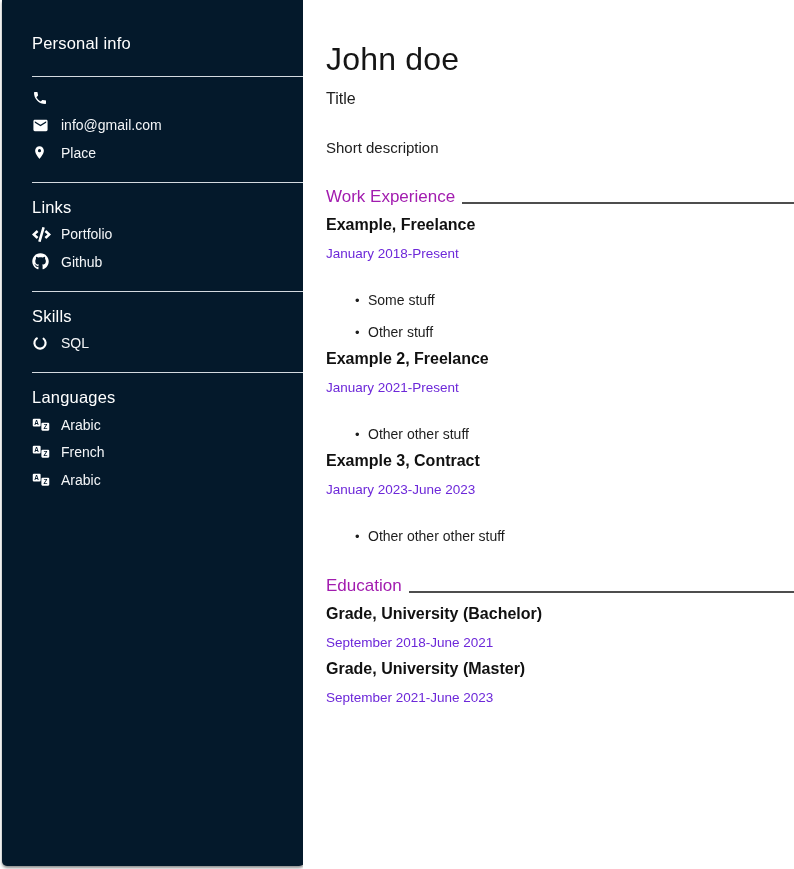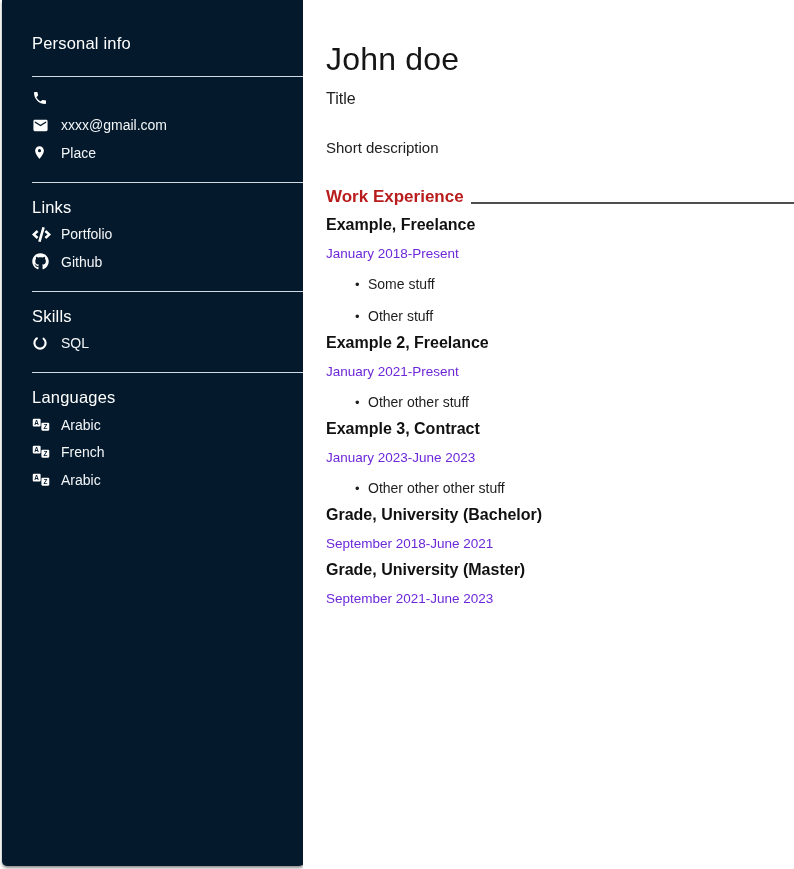--- a/index.html
+++ b/index.html
@@ -54,29 +54,29 @@
   .person-name{
     font-size:32px;font-weight:400;color:#151515;
     margin:0;line-height:31px;letter-spacing:.2px;
   }
   .person-title{font-size:16px;color:#202020;margin-top:15px;line-height:18px;}
   .person-description{font-size:15px;color:#202020;margin-top:31px;line-height:17px;}
 
   .section-head{
     display:flex;align-items:flex-end;margin-top:31px;
   }
-  .section-head-label{font-size:17px;font-weight:700;color:#b91c1c;line-height:20px;white-space:nowrap;}
+  .section-head-label{font-size:17px;font-weight:400;color:#a21caf;line-height:20px;white-space:nowrap;}
   .section-head .rule{flex:1;border-bottom:2px solid var(--main-rule);margin:0 0 3px 7px;}
 
   .entry-title{
     font-size:16px;font-weight:700;color:#111111;
     margin:8px 0 0;line-height:20px;
   }
   .entry-dates{font-size:13.5px;color:#6d28d9;margin-top:11px;line-height:16px;}
-  .bullets{list-style:none;margin:14px 0 2px;padding:0 0 0 29px;}
+  .bullets{list-style:none;margin:30px 0 2px;padding:0 0 0 29px;}
   .bullet-item{
     position:relative;padding-left:13px;font-size:14px;color:#1d1d1d;
     line-height:17px;margin-bottom:15px;
   }
   .bullet-item:last-child{margin-bottom:0;}
   .bullet-item::before{
     content:"\2022";position:absolute;left:0;top:0;color:#1d1d1d;font-size:13px;
   }
 </style>
 </head>
@@ -96,21 +96,21 @@
           </span>
     <span class="side-label"></span>
   </li>
 
   <li class="side-item">
     <span class="side-icon">
             <svg viewBox="0 0 24 24" width="17" height="17" fill="currentColor">
               <path d="M20 4H4c-1.1 0-1.99.9-1.99 2L2 18c0 1.1.9 2 2 2h16c1.1 0 2-.9 2-2V6c0-1.1-.9-2-2-2zm0 4-8 5-8-5V6l8 5 8-5v2z"></path>
             </svg>
           </span>
-    <span class="side-label">xxxx@gmail.com</span>
+    <span class="side-label">info@gmail.com</span>
   </li>
 
   <li class="side-item">
     <span class="side-icon">
             <svg viewBox="0 0 24 24" width="15" height="15" fill="currentColor">
               <path d="M12 2C8.13 2 5 5.13 5 9c0 5.25 7 13 7 13s7-7.75 7-13c0-3.87-3.13-7-7-7zm0 9.5a2.5 2.5 0 1 1 0-5 2.5 2.5 0 0 1 0 5z"></path>
             </svg>
           </span>
     <span class="side-label">Place</span>
   </li>
@@ -231,20 +231,24 @@
 
   <div class="entry">
     <h3 class="entry-title">Example 3, Contract</h3>
     <div class="entry-dates">January 2023-June 2023</div>
     <ul class="bullets">
           <li class="bullet-item">Other other other stuff</li>
         </ul>
   </div>
 </div>
 
+  <div class="section-head">
+    <span class="section-head-label">Education</span>
+    <span class="rule"></span>
+  </div>
   <div>
   <div class="entry">
     <h3 class="entry-title">Grade, University (Bachelor)</h3>
     <div class="entry-dates">September 2018-June 2021</div>
 
   </div>
 
   <div class="entry">
     <h3 class="entry-title">Grade, University (Master)</h3>
     <div class="entry-dates">September 2021-June 2023</div>

